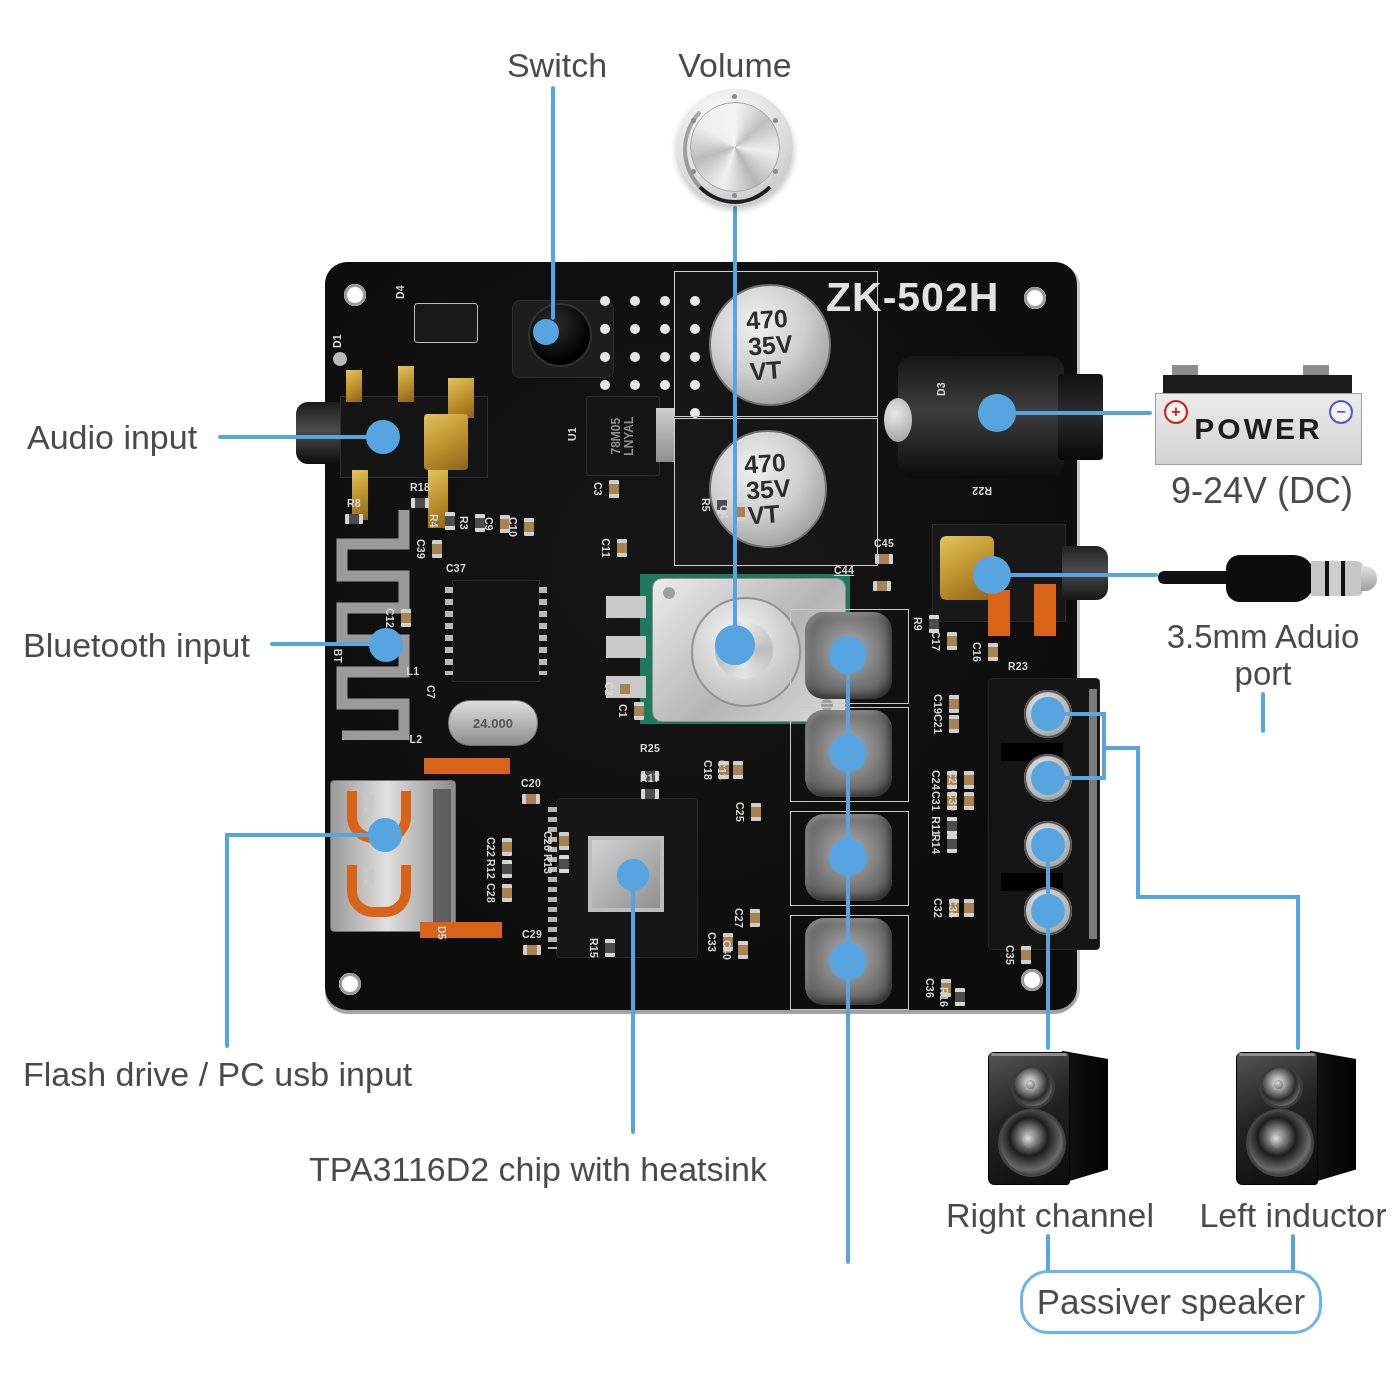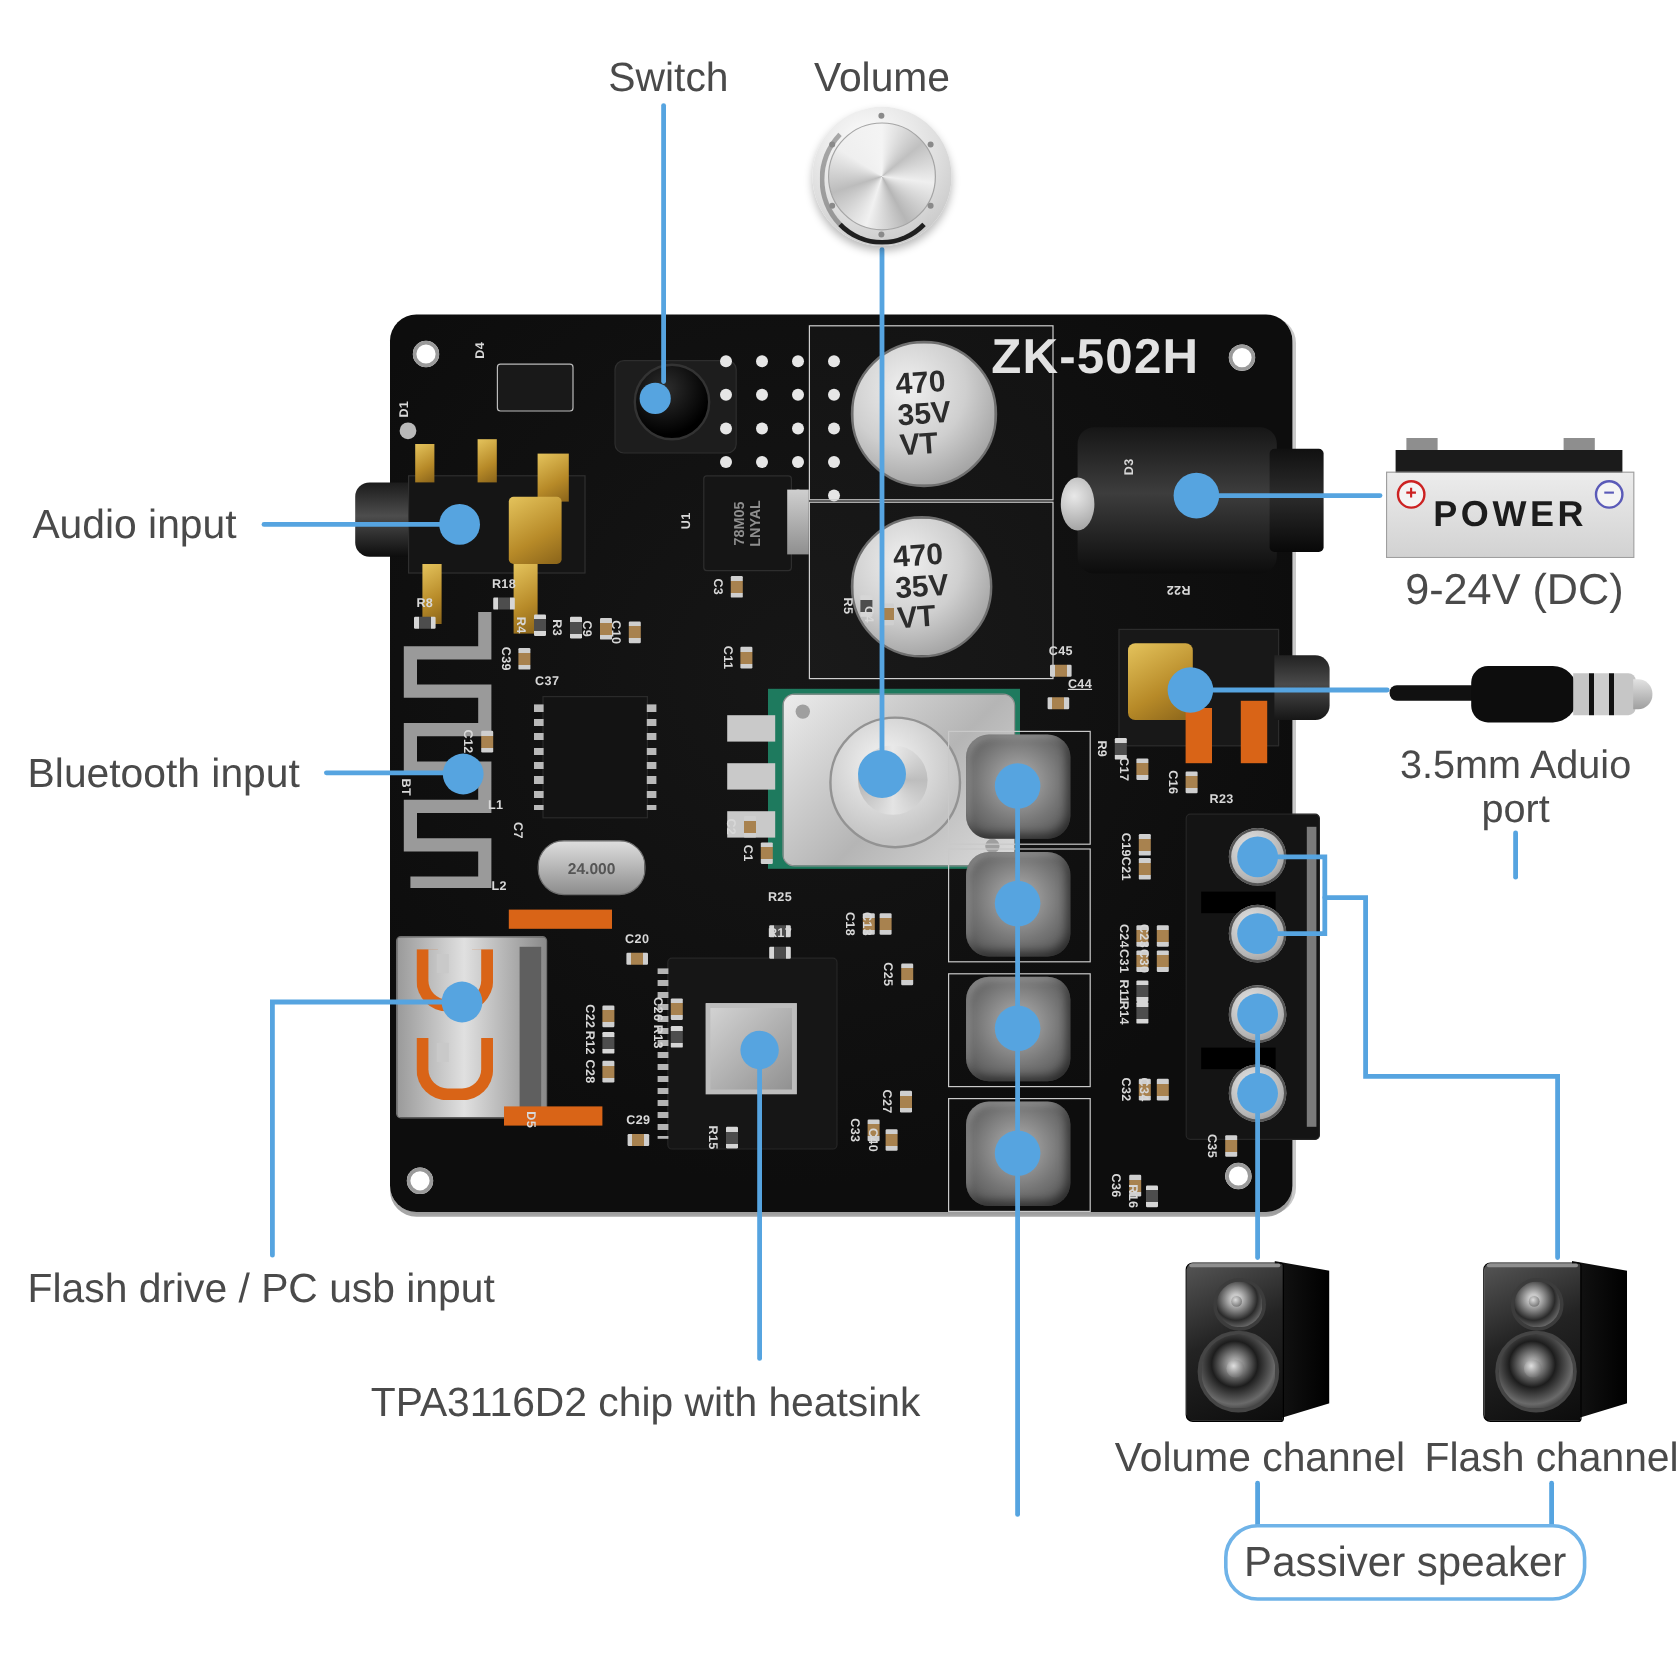--- a/index.html
+++ b/index.html
@@ -266,21 +266,21 @@
       <i class="smd smd-c v" style="left: 622px; top: 548px;"></i>
       <span class="silk" style="left: 456px; top: 568px; transform: translate(-50%, -50%) rotate(0deg);">C37</span>
       <span class="silk" style="left: 390px; top: 618px; transform: translate(-50%, -50%) rotate(90deg);">C12</span>
       <i class="smd smd-c v" style="left: 406px; top: 618px;"></i>
       <span class="silk" style="left: 338px; top: 656px; transform: translate(-50%, -50%) rotate(90deg);">BT</span>
       <span class="silk" style="left: 413px; top: 671px; transform: translate(-50%, -50%) rotate(0deg);">L1</span>
       <span class="silk" style="left: 431px; top: 692px; transform: translate(-50%, -50%) rotate(90deg);">C7</span>
       <span class="silk" style="left: 416px; top: 739px; transform: translate(-50%, -50%) rotate(0deg);">L2</span>
       <span class="silk" style="left: 884px; top: 543px; transform: translate(-50%, -50%) rotate(0deg);">C45</span>
       <i class="smd smd-c h" style="left: 884px; top: 559px;"></i>
-      <span class="silk" style="left: 900px; top: 570px; transform: translate(-50%, -50%) rotate(0deg); text-decoration: underline;">C44</span>
+      <span class="silk" style="left: 844px; top: 570px; transform: translate(-50%, -50%) rotate(0deg); text-decoration: underline;">C44</span>
       <i class="smd smd-c h" style="left: 882px; top: 586px;"></i>
       <span class="silk" style="left: 918px; top: 624px; transform: translate(-50%, -50%) rotate(90deg);">R9</span>
       <i class="smd smd-r v" style="left: 934px; top: 624px;"></i>
       <span class="silk" style="left: 936px; top: 641px; transform: translate(-50%, -50%) rotate(90deg);">C17</span>
       <i class="smd smd-c v" style="left: 952px; top: 641px;"></i>
       <span class="silk" style="left: 977px; top: 652px; transform: translate(-50%, -50%) rotate(90deg);">C16</span>
       <i class="smd smd-c v" style="left: 993px; top: 652px;"></i>
       <span class="silk" style="left: 1018px; top: 666px; transform: translate(-50%, -50%) rotate(0deg);">R23</span>
       <span class="silk" style="left: 938px; top: 704px; transform: translate(-50%, -50%) rotate(90deg);">C19</span>
       <i class="smd smd-c v" style="left: 954px; top: 704px;"></i>
@@ -419,22 +419,22 @@
     </div>
   </div>
   <div class="speaker" style="left:1236px;top:1048px">
     <div class="spk-side"></div>
     <div class="spk-front">
       <div class="spk-top"></div>
       <div class="tweeter"></div>
       <div class="woofer"></div>
     </div>
   </div>
-  <div class="lbl ctr" style="left:1050px;top:1196px">Volume channel</div>
-  <div class="lbl ctr" style="left:1293px;top:1196px">Flash channel</div>
+  <div class="lbl ctr" style="left:1050px;top:1196px">Right channel</div>
+  <div class="lbl ctr" style="left:1293px;top:1196px">Left inductor</div>
 
   <div class="bluebox" style="left:1020px;top:1270px;width:296px;height:58px;border-radius:28px;font-size:35px">
     <span>Passiver speaker</span>
   </div>
 
   <div class="lbl ctr" style="left:557px;top:46px">Switch</div>
   <div class="lbl ctr" style="left:735px;top:46px">Volume</div>
   <div class="lbl" style="left:27px;top:418px">Audio input</div>
   <div class="lbl" style="left:23px;top:626px">Bluetooth input</div>
   <div class="lbl" style="left:23px;top:1055px">Flash drive / PC usb input</div>

